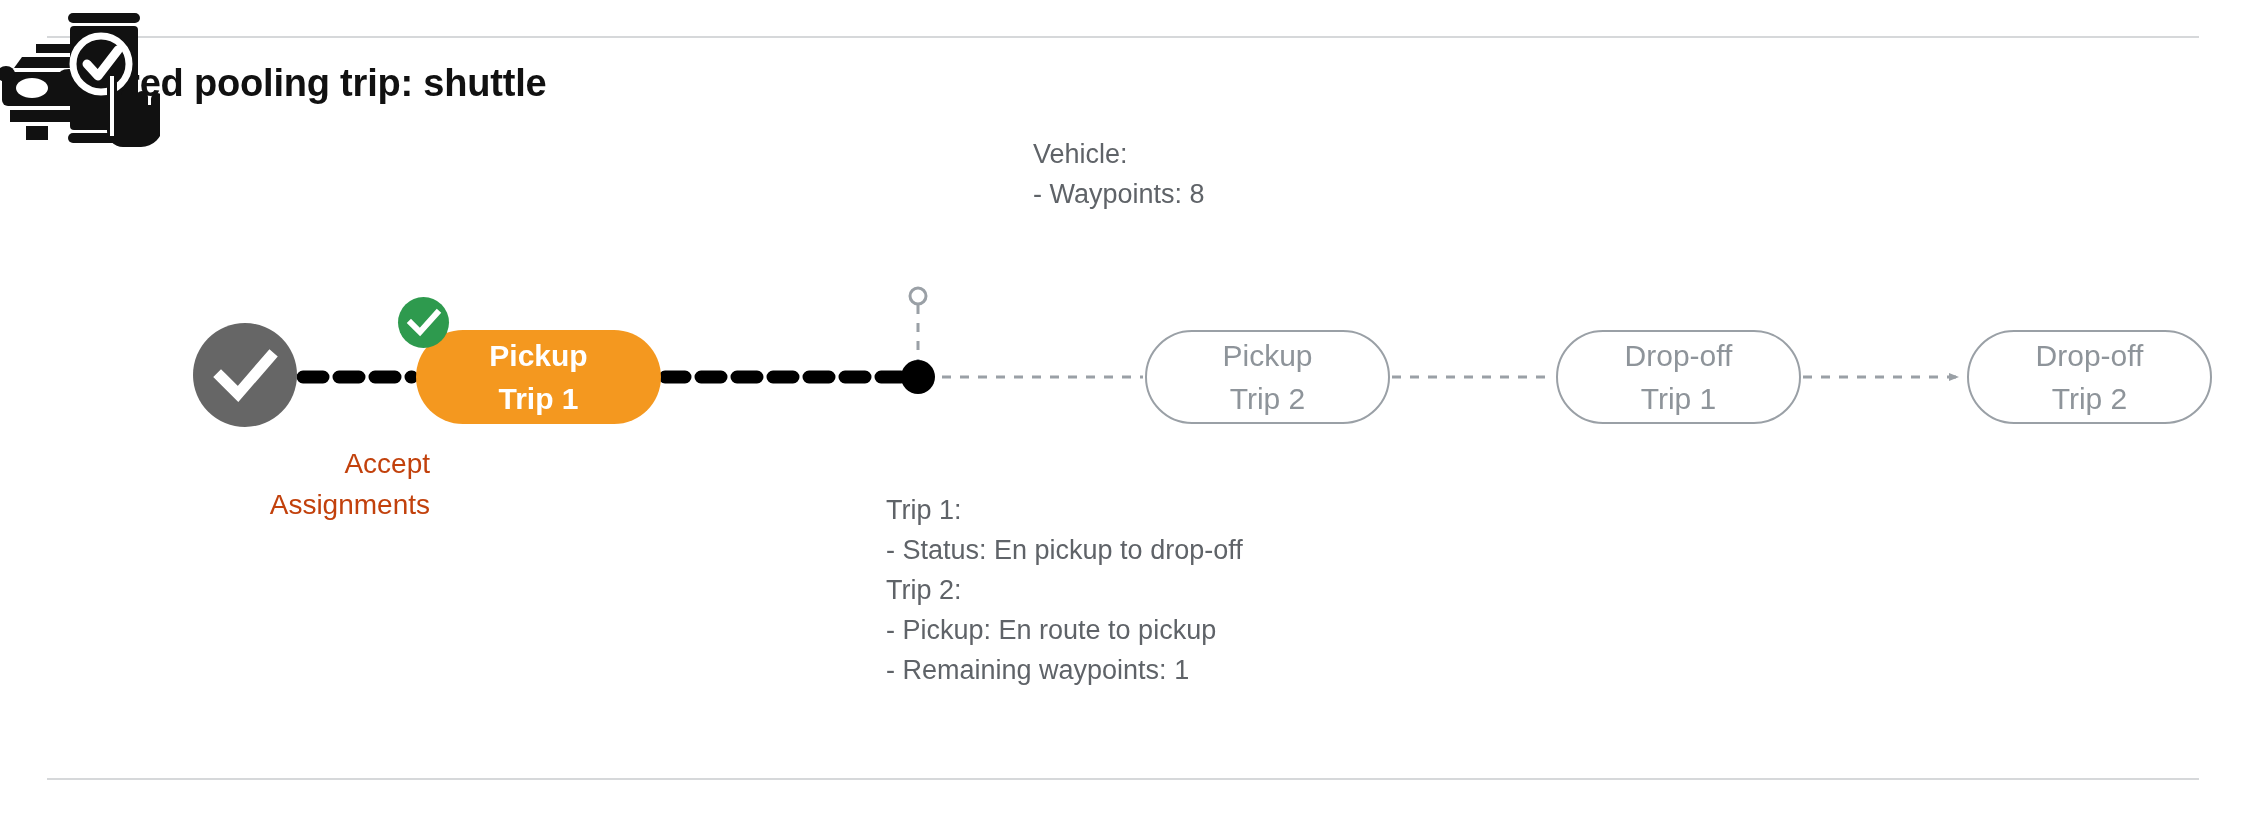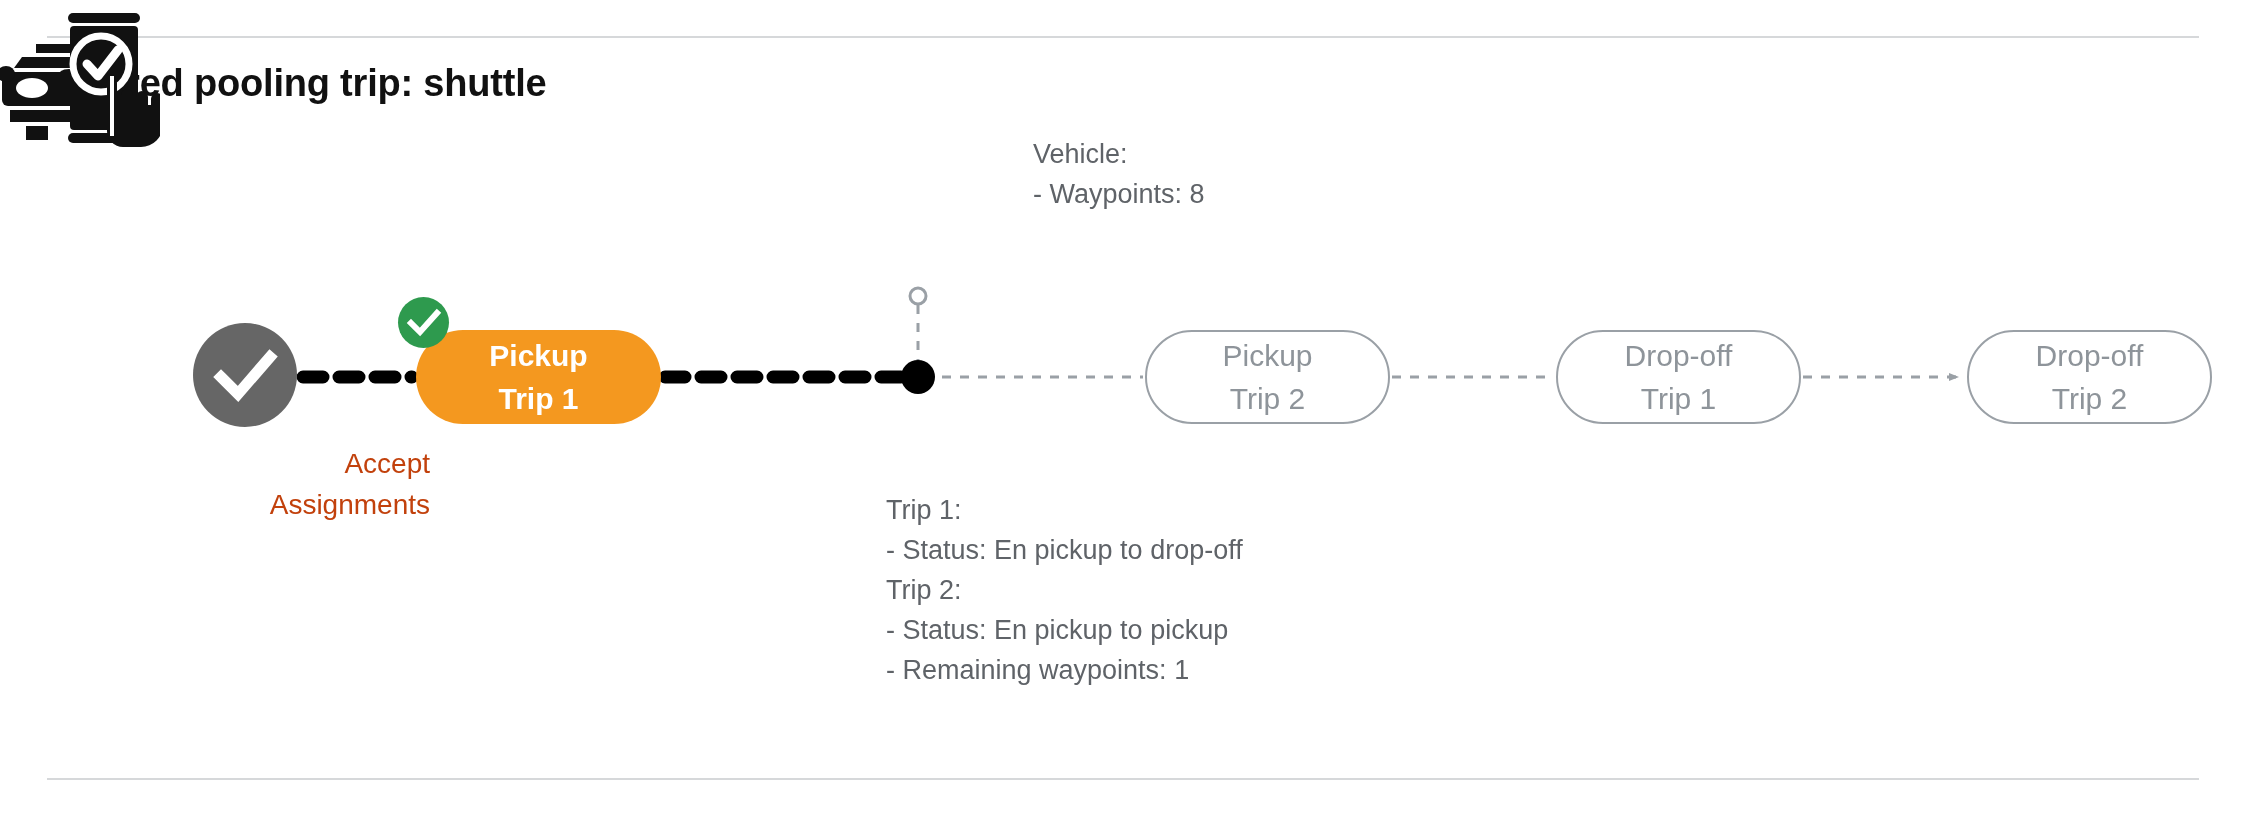--- a/index.html
+++ b/index.html
@@ -267,18 +267,18 @@
     </div>
 
     <div class="annot annot-trips">
       <div>
         <span class="hd">Trip 1</span><span>:</span>
       </div>
       <div>- Status:  En pickup to drop-off</div>
       <div>
         <span class="hd">Trip 2</span><span>:</span>
       </div>
-      <div>- Status:  En pickup to pickup</div>
+      <div>- Pickup:  En route to pickup</div>
       <div>- Remaining waypoints: 1</div>
     </div>
 
   </div>
 </div>
 
 </body></html>

